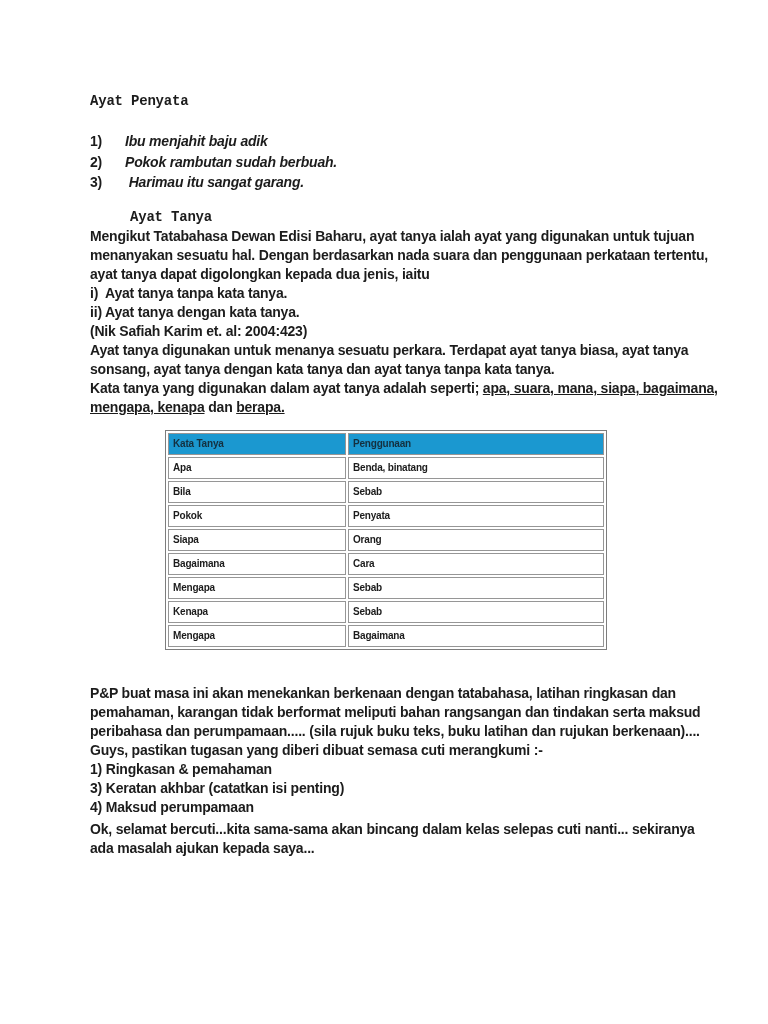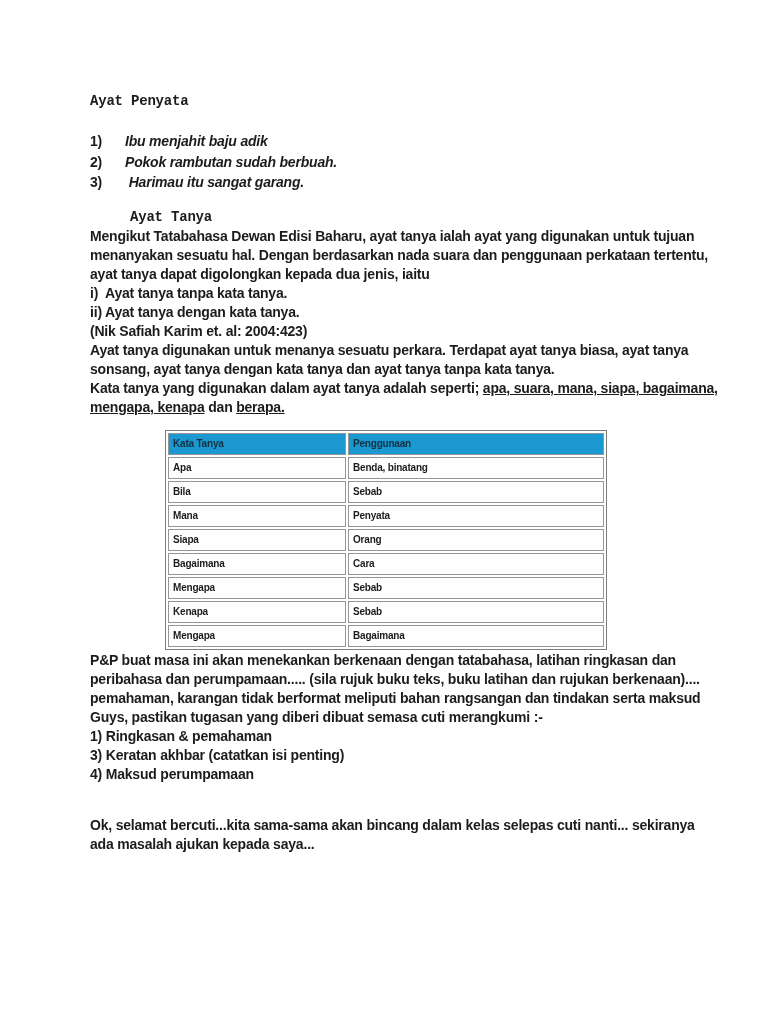--- a/index.html
+++ b/index.html
@@ -50,22 +50,22 @@
     text-align: left;
     vertical-align: middle;
     font-weight: bold;
   }
   table.kt th {
     background: var(--header-bg, #1b98d0);
     color: var(--header-text, #14303f);
   }
   .col-a { width: 168px; }
   .col-b { width: 246px; }
-  .after-table { margin-top: 1px; }
-  .closing { margin-top: 32px; }
+  .after-table { margin-top: 34px; }
+  .closing { margin-top: 3px; }
 </style>
 </head>
 <body>
 
 <div class="page">
 
   <div class="heading">Ayat Penyata</div>
 
   <div class="numlist">
       <div class="numrow">
@@ -110,21 +110,21 @@
       <tbody>
         <tr>
           <td class="col-a">Apa</td>
           <td class="col-b">Benda, binatang</td>
         </tr>
         <tr>
           <td class="col-a">Bila</td>
           <td class="col-b">Sebab</td>
         </tr>
         <tr>
-          <td class="col-a">Mana</td>
+          <td class="col-a">Pokok</td>
           <td class="col-b">Penyata</td>
         </tr>
         <tr>
           <td class="col-a">Siapa</td>
           <td class="col-b">Orang</td>
         </tr>
         <tr>
           <td class="col-a">Bagaimana</td>
           <td class="col-b">Cara</td>
         </tr>
@@ -138,22 +138,22 @@
         </tr>
         <tr>
           <td class="col-a">Mengapa</td>
           <td class="col-b">Bagaimana</td>
         </tr>
       </tbody>
     </table>
 
   <div class="para after-table">
       <div class="line">P&amp;P buat masa ini akan menekankan berkenaan dengan tatabahasa, latihan ringkasan dan</div>
+      <div class="line">pemahaman, karangan tidak berformat meliputi bahan rangsangan dan tindakan serta maksud</div>
       <div class="line">peribahasa dan perumpamaan..... (sila rujuk buku teks, buku latihan dan rujukan berkenaan)....</div>
-      <div class="line">pemahaman, karangan tidak berformat meliputi bahan rangsangan dan tindakan serta maksud</div>
       <div class="line">Guys, pastikan tugasan yang diberi dibuat semasa cuti merangkumi :-</div>
       <div class="line">1) Ringkasan &amp; pemahaman</div>
       <div class="line">3) Keratan akhbar (catatkan isi penting)</div>
       <div class="line">4) Maksud perumpamaan</div>
     </div>
 
   <div class="para closing">
       <div class="line">Ok, selamat bercuti...kita sama-sama akan bincang dalam kelas selepas cuti nanti... sekiranya</div>
       <div class="line">ada masalah ajukan kepada saya...</div>
     </div>

